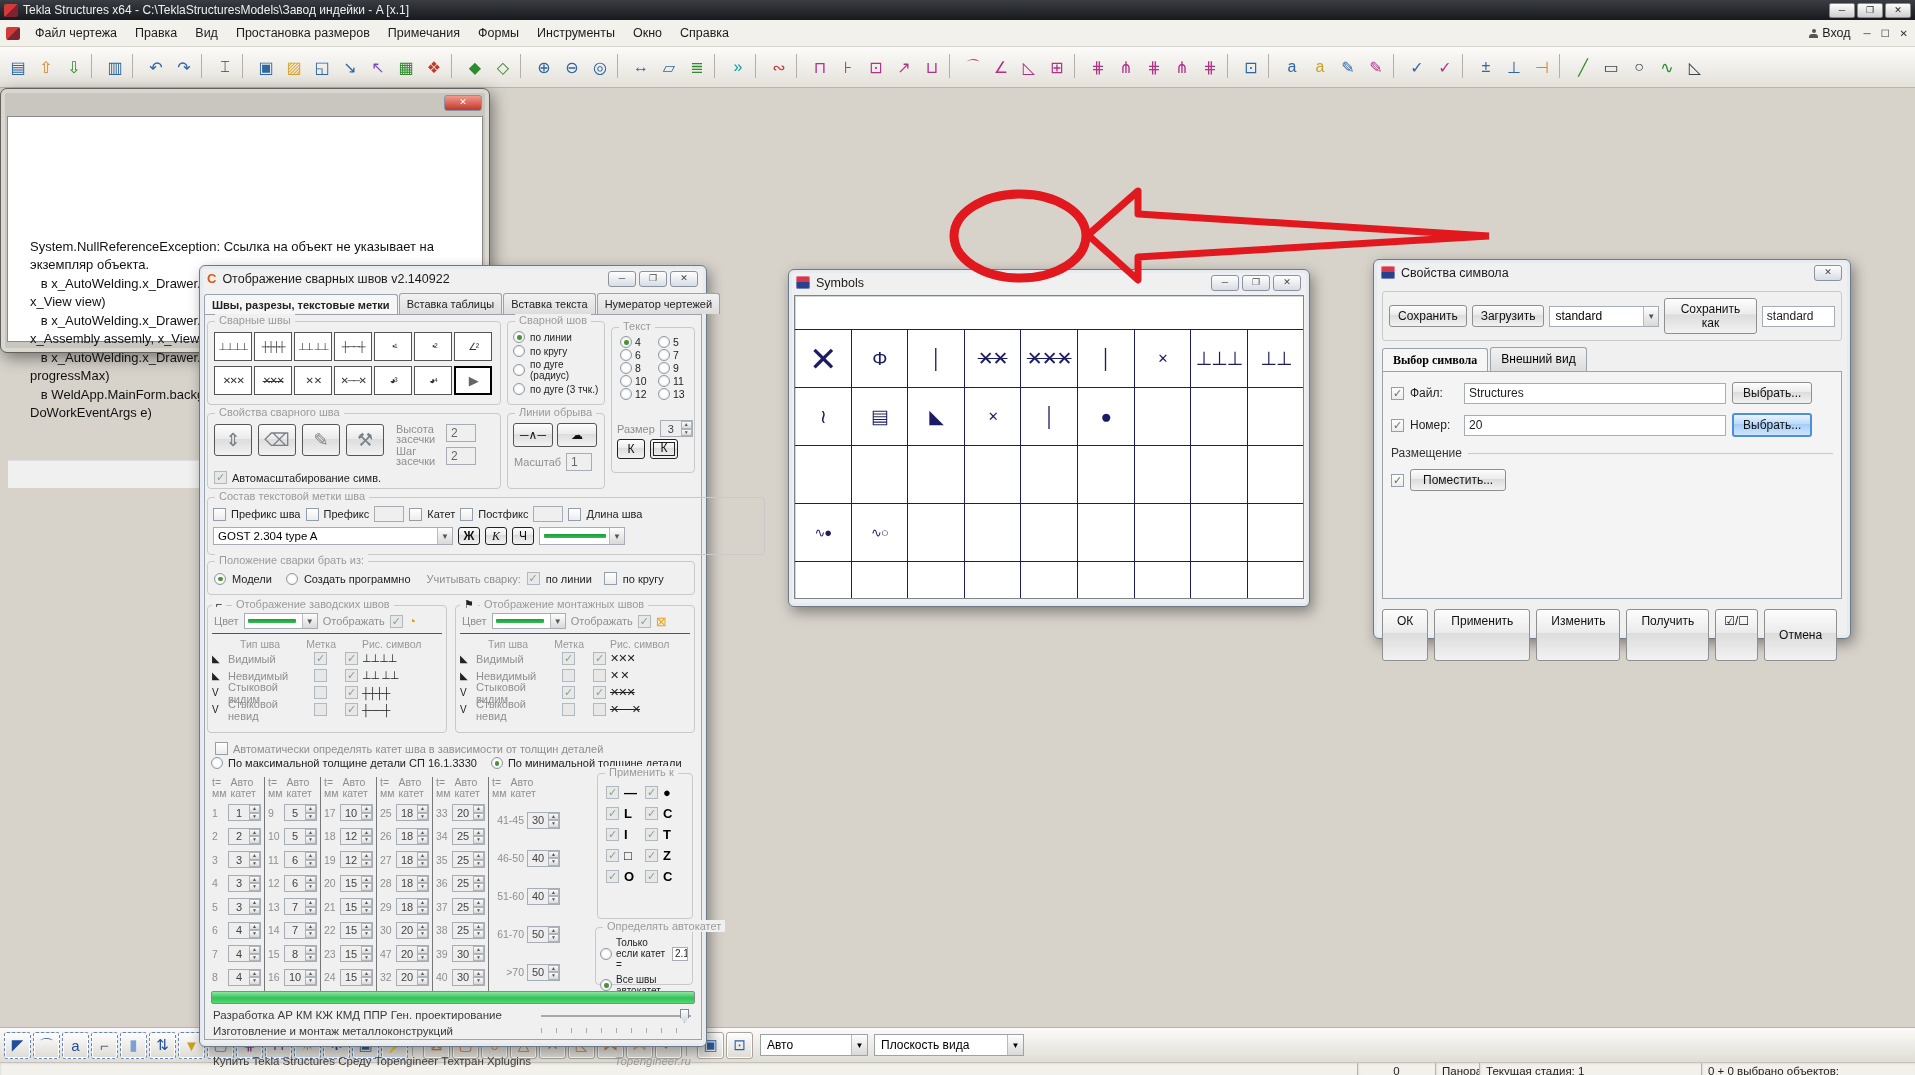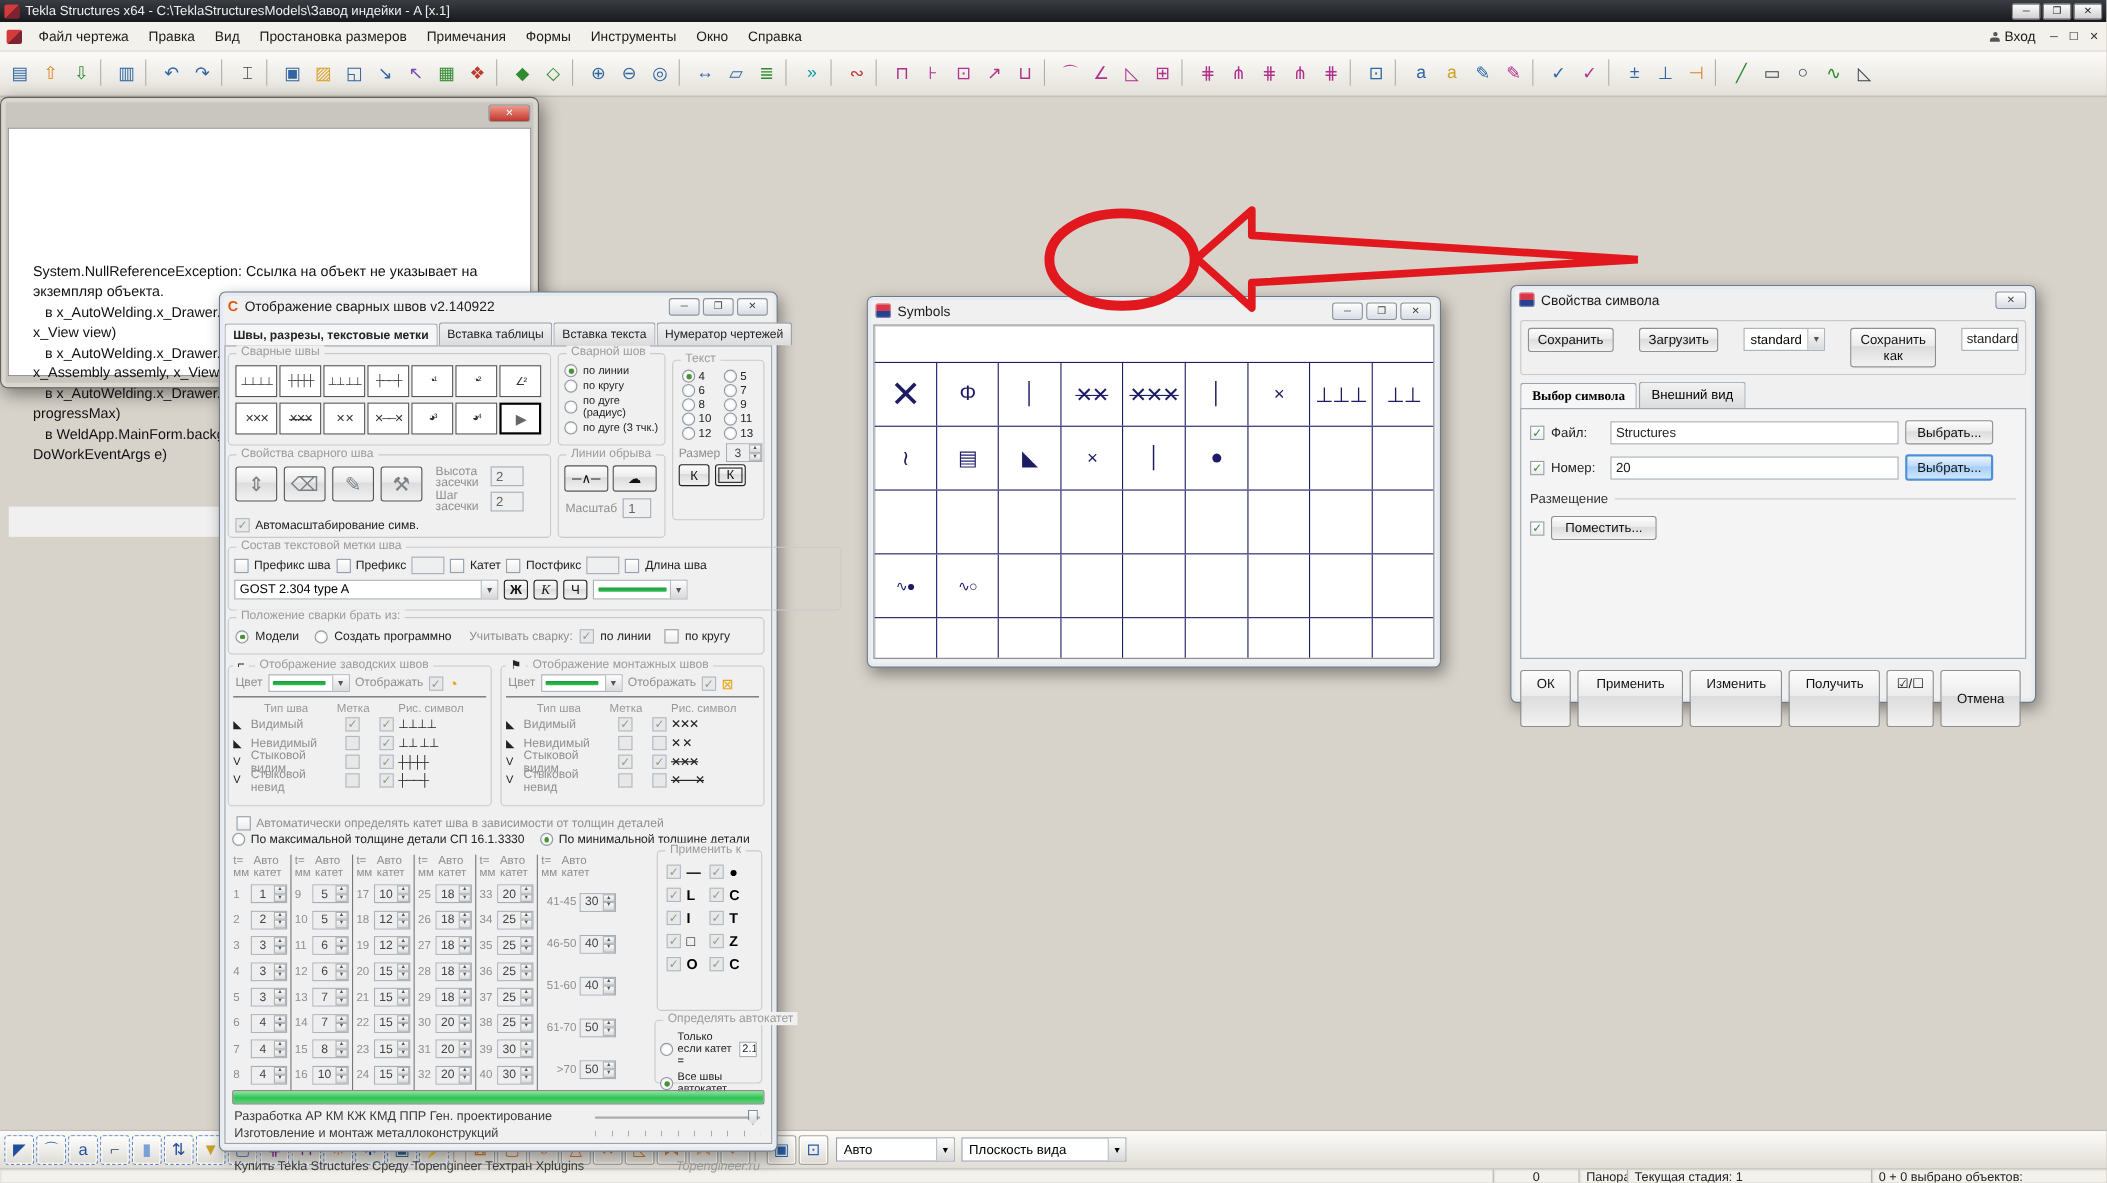--- a/index.html
+++ b/index.html
@@ -89,21 +89,21 @@
   #symDlg .inner { margin:0 5px 5px; height:304px; background:#fff; border:1px solid #7d868f; box-shadow:inset 1px 1px 0 #cfd4d9; overflow:hidden; }
   .srow { display:flex; border-bottom:1.5px solid #1c1c64; }
   .srow.band { height:34px; border-bottom:1.5px solid #1c1c64; }
   .scell { width:56.6px; flex:none; height:57px; border-right:1.5px solid #1c1c64; display:flex; align-items:center; justify-content:center; color:#1c1c64; font-size:19px; letter-spacing:-1px; }
   .scell:last-child { border-right:none; }
   .scell.big { font-size:34px; }
   .scell.sm { font-size:13px; }
 
   
   #propDlg { left:1373px; top:171px; width:478px; height:380px; }
-  #propDlg .savebar { display:flex; gap:23px; margin:6px 8px; padding:6px; border:1px solid #c9c9c9; border-radius:3px; align-items:flex-start; }
+  #propDlg .savebar { display:flex; gap:5px; margin:6px 8px; padding:6px; border:1px solid #c9c9c9; border-radius:3px; align-items:center; }
   #propDlg .tabs { display:flex; margin:2px 8px 0; font-size:12px; }
   #propDlg .tab { padding:4px 10px; border:1px solid #9aa2ac; border-bottom:none; background:linear-gradient(#f2f2f2,#dcdcdc); border-radius:3px 3px 0 0; margin-right:2px; }
   #propDlg .tab.act { background:#f6f6f6; font-weight:bold; position:relative; top:1px;font-family:Liberation Serif, serif; }
   #propDlg .page { margin:0 8px; border:1px solid #9aa2ac; background:#f4f4f4; height:228px; padding:10px 8px; position:relative; }
   .frow { display:flex; align-items:center; gap:6px; margin-bottom:9px; font-size:12px; color:#222; }
   .btn-sel { background:linear-gradient(#eaf4fd,#bcdafa 45%,#a3cdf8 46%,#cfe6fb); border:2px solid #4d90d8; border-radius:3px; }
   .sepline { flex:1; height:1px; background:#c9c9c9; }
   #propDlg .foot { display:flex; gap:6px; margin:10px 8px 0; }
 
   
@@ -339,21 +339,21 @@
             </label>
             <label style="display:flex;align-items:center;gap:3px;font-size:10.5px;color:#222">
               <span class="rb"></span>
               <span>12</span>
             </label>
             <label style="display:flex;align-items:center;gap:3px;font-size:10.5px;color:#222">
               <span class="rb"></span>
               <span>13</span>
             </label>
           </div>
-        <div class="vrow" style="margin:3px 5px 2px">
+        <div class="vrow" style="margin:20px 5px 2px">
           <span class="lbl">Размер</span>
           <span class="spin">
               <b>3</b>
               <u>
                 <s>▲</s>
                 <s>▼</s>
               </u>
             </span>
         </div>
         <div class="vrow" style="margin:2px 5px">
@@ -894,21 +894,21 @@
                   <em>30</em>
                   <span class="spin">
                   <b>20</b>
                   <u>
                     <s>▲</s>
                     <s>▼</s>
                   </u>
                 </span>
                 </div>
               <div class="krow">
-                  <em>31</em>
+                  <em>47</em>
                   <span class="spin">
                   <b>20</b>
                   <u>
                     <s>▲</s>
                     <s>▼</s>
                   </u>
                 </span>
                 </div>
               <div class="krow">
                   <em>32</em>

